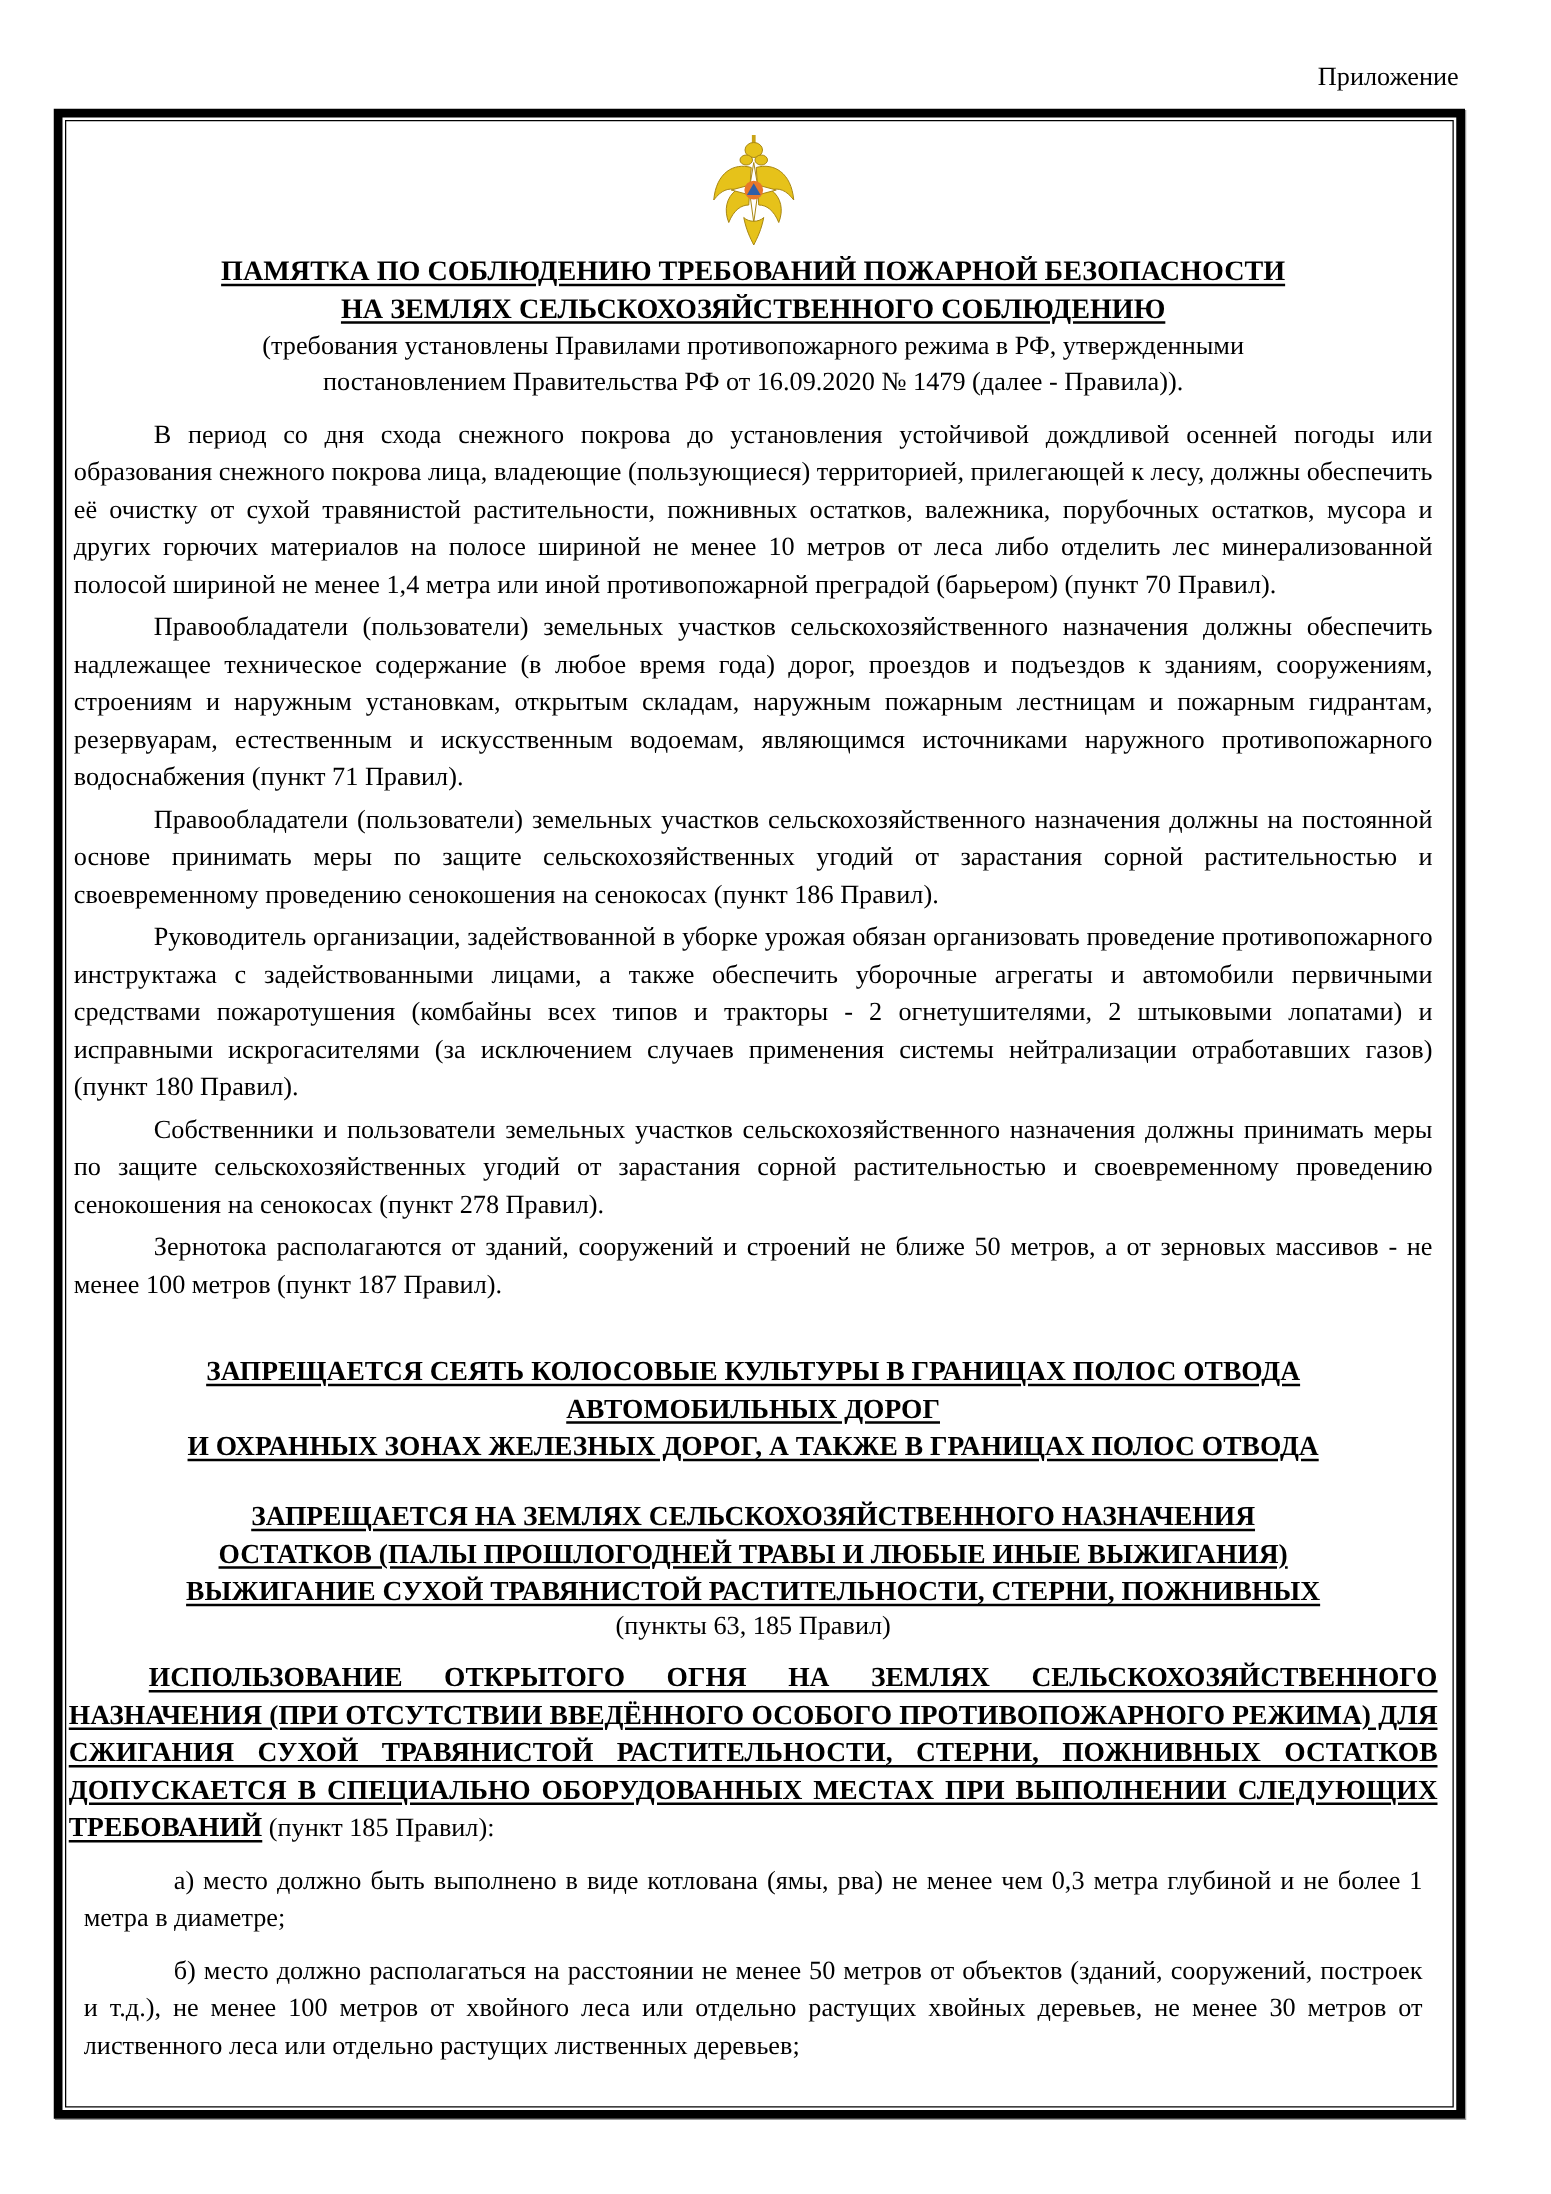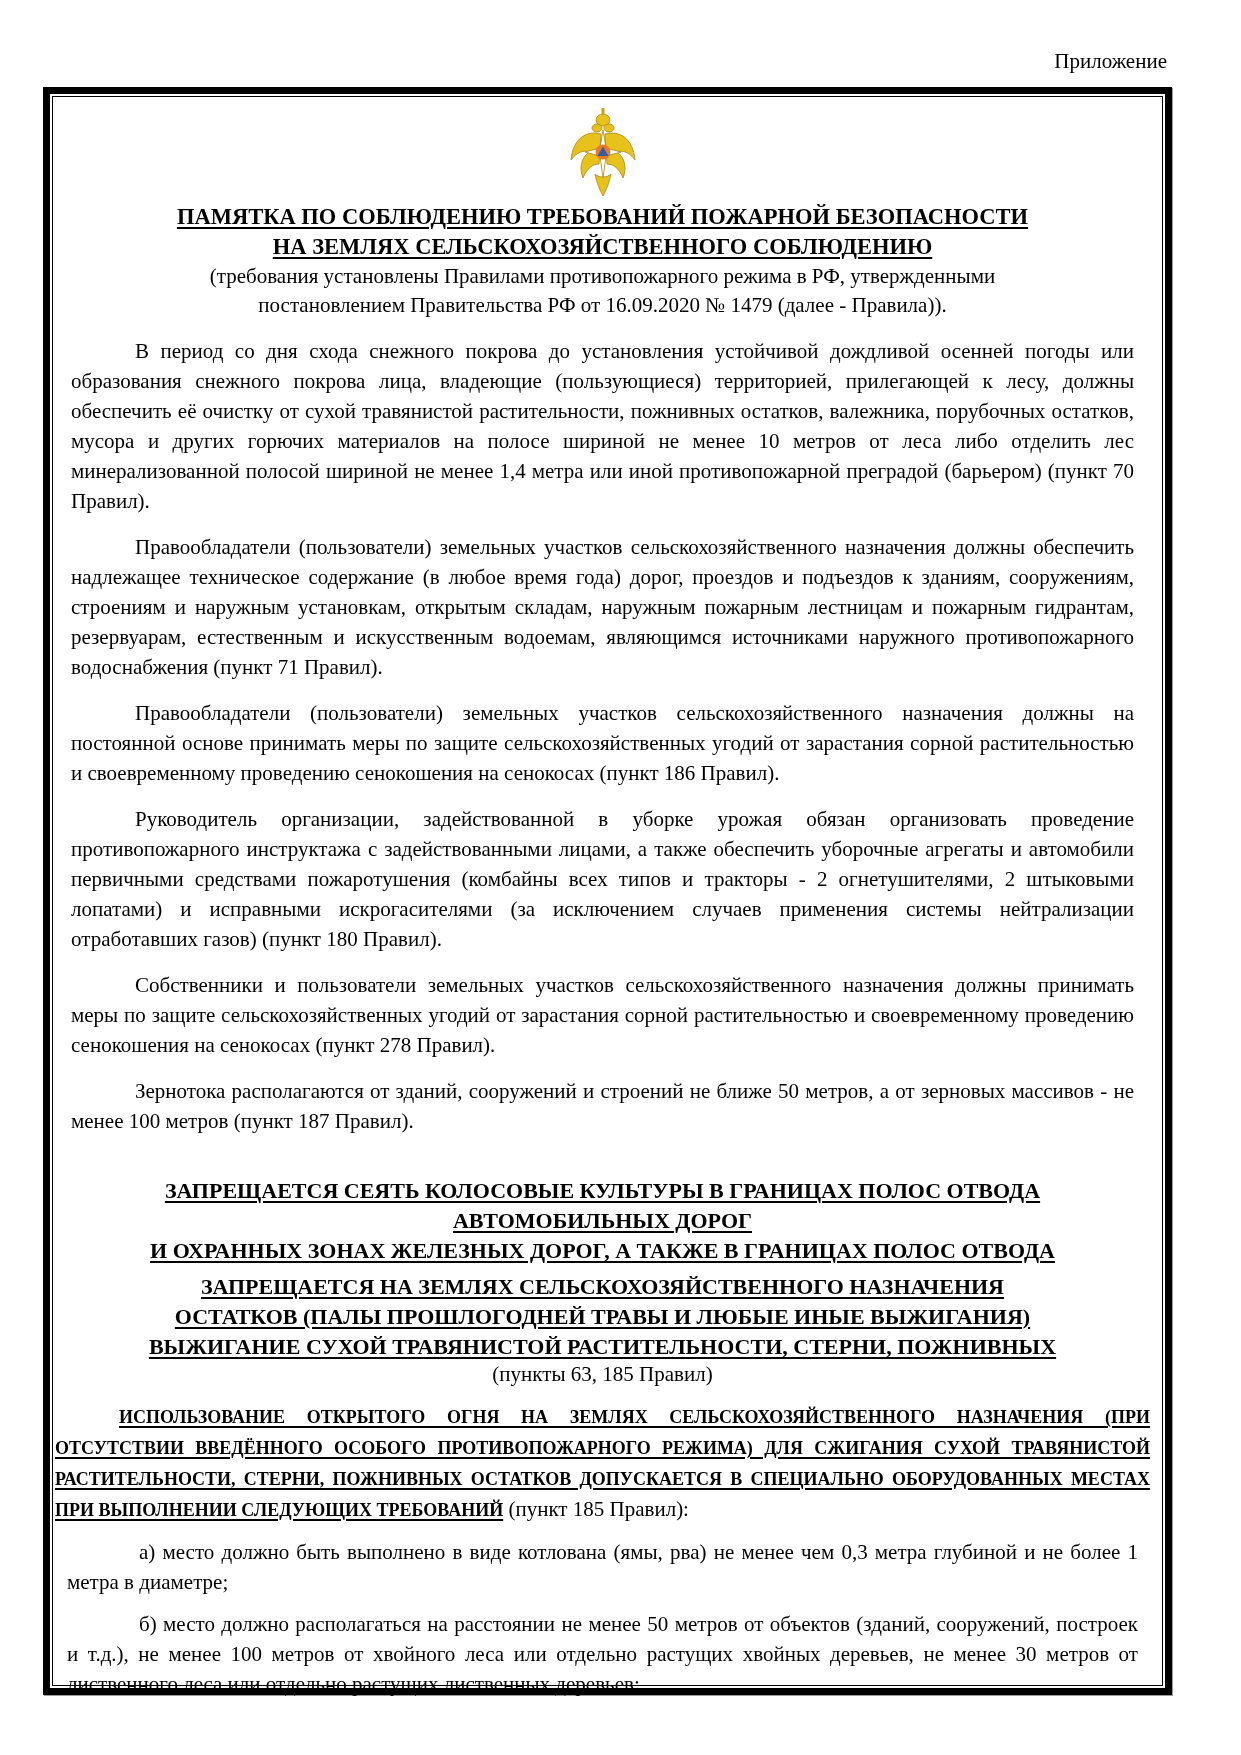--- a/index.html
+++ b/index.html
@@ -10,27 +10,27 @@
                  border: 7px solid #000; box-sizing: border-box; box-shadow: 1px 1px 0 #9a9a9a; }
   .frame-inner { position: absolute; left: 52px; top: 96px; width: 1111px; height: 1590px;
                  border: 1px solid #000; box-sizing: border-box; }
   .content { position: absolute; left: 55px; top: 100px; width: 1095px; }
   .emblem { display: block; width: 72px; height: 90px; margin: 8px auto 0 auto; }
   .title { text-align: center; font-weight: bold; font-size: 22.5px; line-height: 30px;
            margin-top: 4px; }
   .u { text-decoration: underline; text-decoration-thickness: 2px; text-underline-offset: 3px; }
   .subtitle { text-align: center; font-size: 21px; line-height: 29px; }
   .body { font-size: 21px; line-height: 30px; text-align: justify; margin-top: 12px; }
-  .body p { margin: 16px; text-indent: 64px; }
+  .body p { margin: 4px; text-indent: 64px; }
   .caps { text-align: center; font-weight: bold; font-size: 22px; line-height: 30px; }
   .caps.h1 { margin-top: 40px; }
-  .caps.h2 { margin-top: 6px; }
+  .caps.h2 { margin-top: 26px; }
   .ref { text-align: center; font-size: 21px; line-height: 25px; }
   .open-fire { font-size: 21px; line-height: 30px; text-align: justify; margin-top: 14px; text-indent: 64px; }
-  .open-fire .bold { font-weight: bold; font-size: 18px; text-decoration: underline;
+  .open-fire .bold { font-weight: bold; font-size: 22px; text-decoration: underline;
                      text-decoration-thickness: 2px; text-underline-offset: 3px; }
   .list p { margin: 12px; font-size: 21px; line-height: 30px; text-align: justify; text-indent: 72px; }
 </style>
 </head>
 <body>
 
 <div class="appendix">Приложение</div>
 
 <div class="frame-outer"></div>
 <div class="frame-inner"></div>

